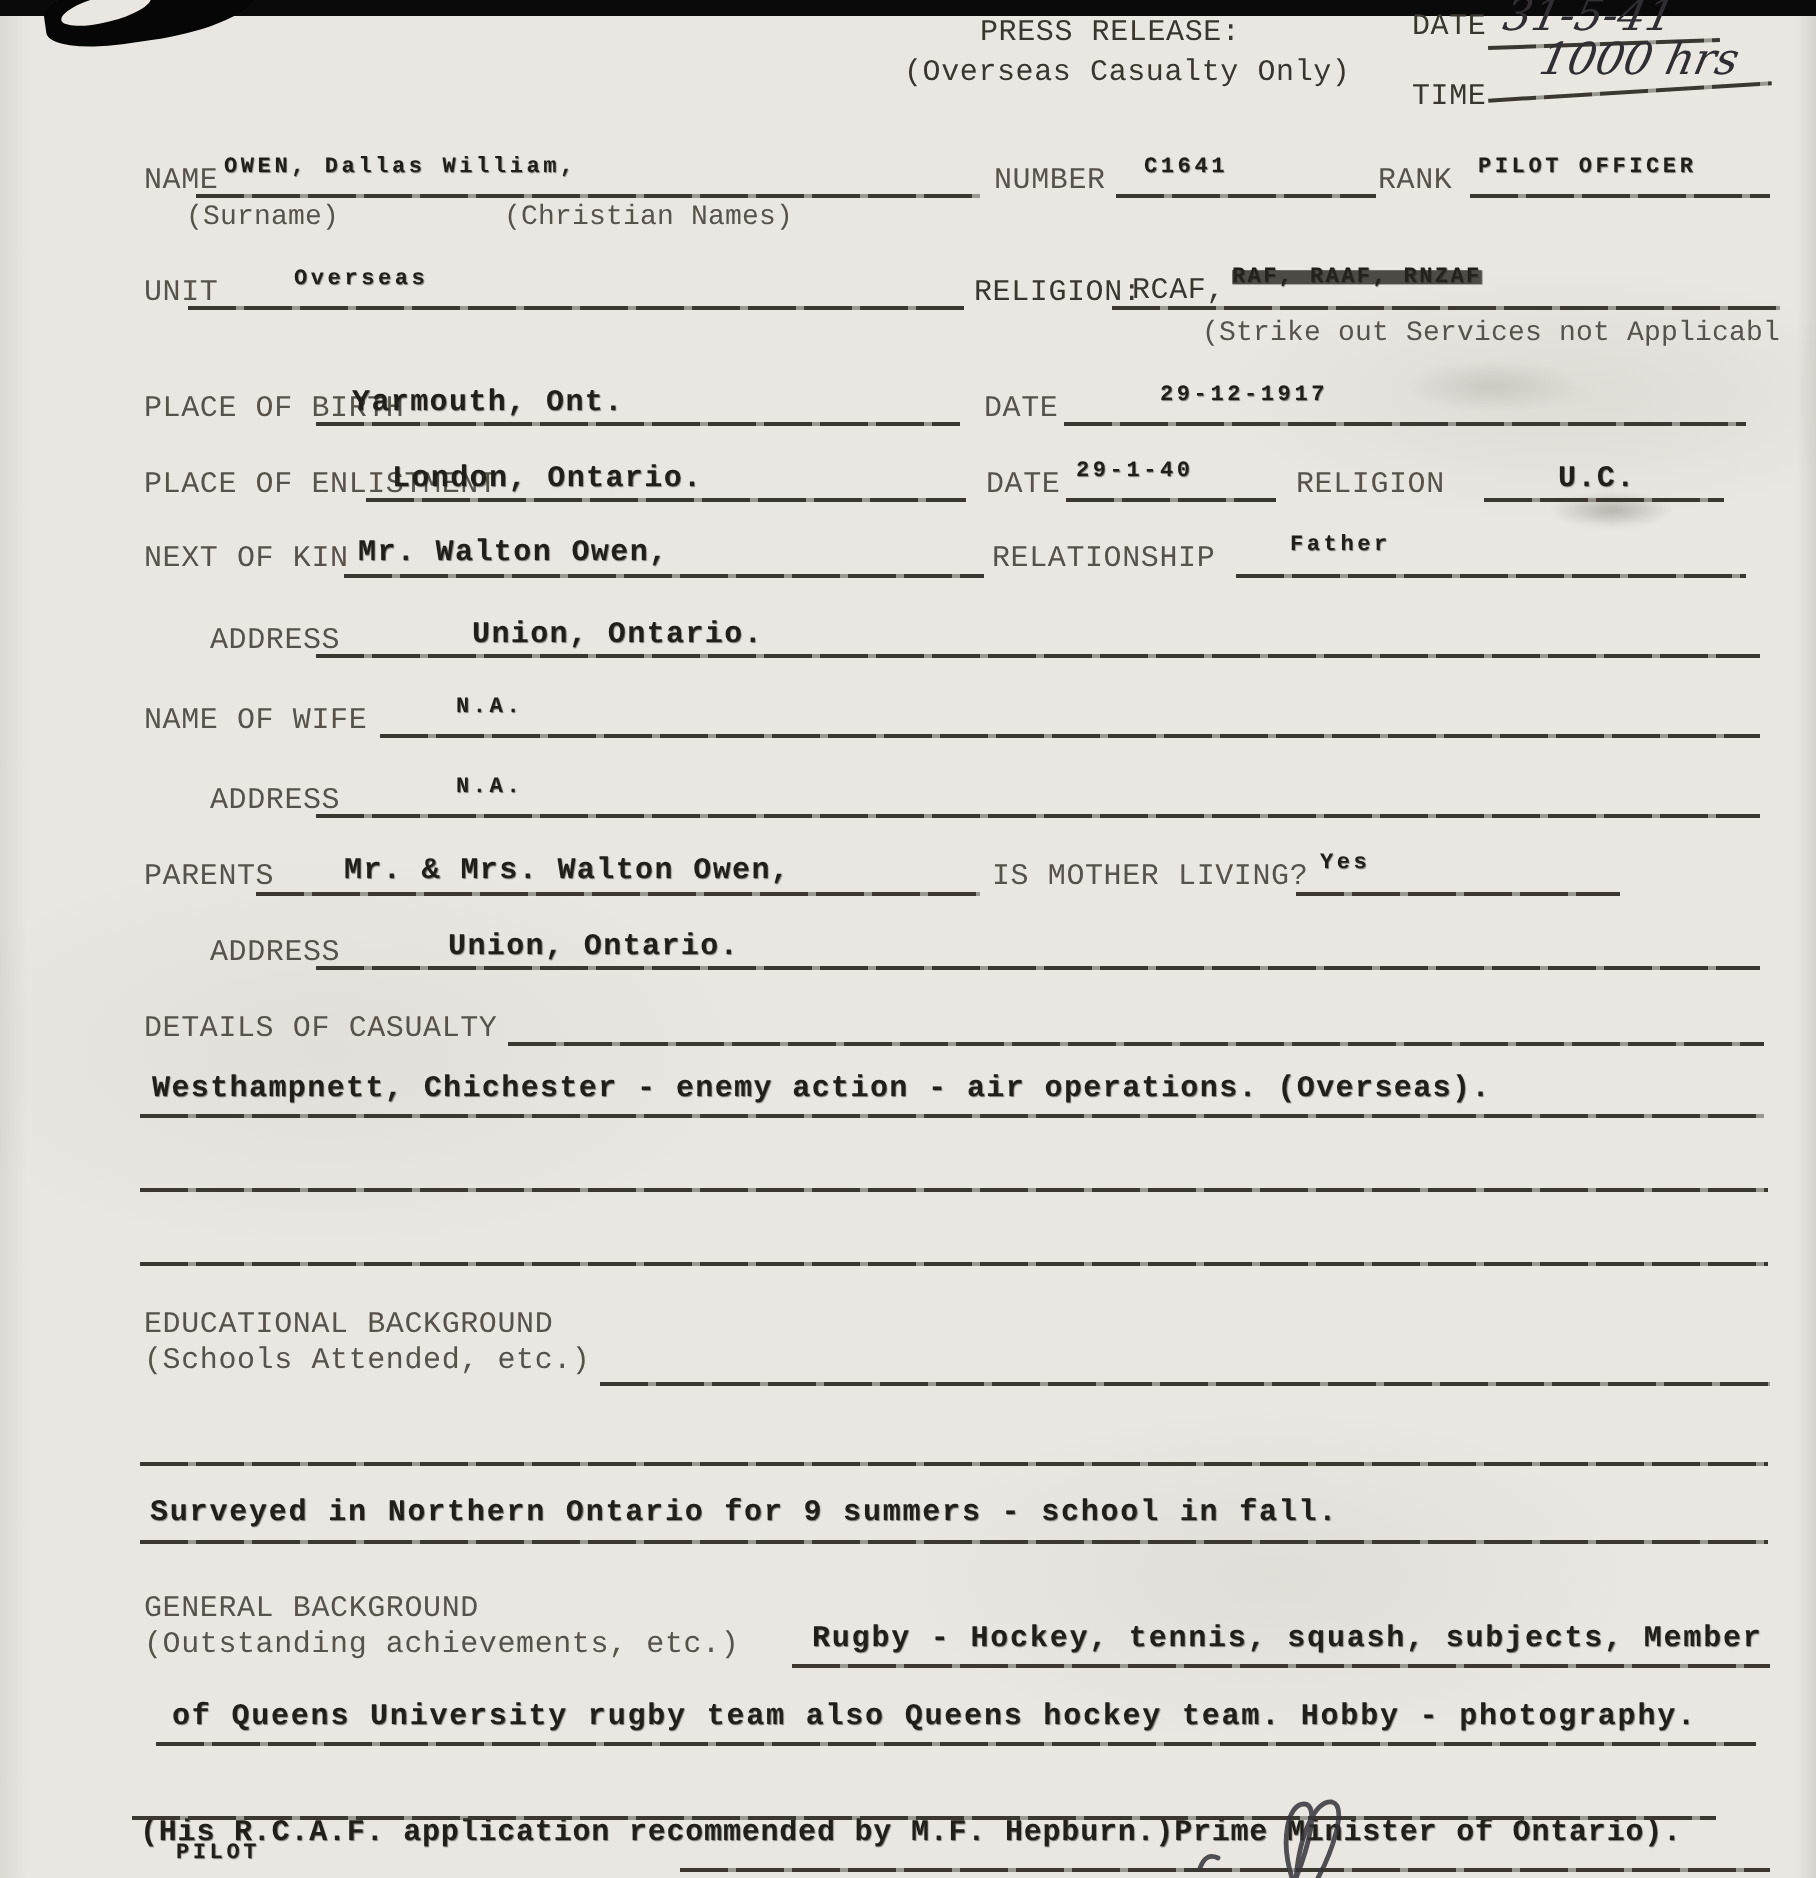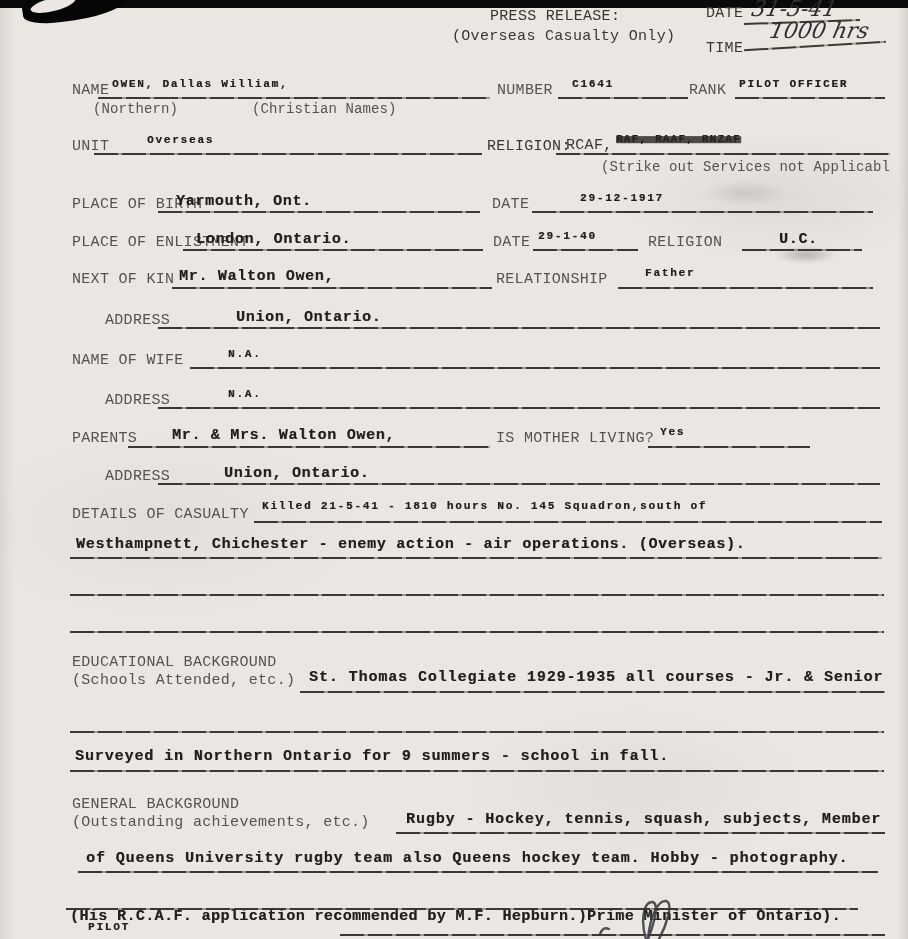--- a/index.html
+++ b/index.html
@@ -59,21 +59,21 @@
 
   <span class="t lbl" style="left:72px;top:82px">NAME</span>
   <span class="t val" style="left:112px;top:78px">OWEN, Dallas William,</span>
   <div class="rule" style="left:98px;top:97px;width:392px"></div>
   <span class="t lbl" style="left:497px;top:82px">NUMBER</span>
   <span class="t val" style="left:572px;top:78px">C1641</span>
   <div class="rule" style="left:558px;top:97px;width:130px"></div>
   <span class="t lbl" style="left:689px;top:82px">RANK</span>
   <span class="t val" style="left:739px;top:78px">PILOT OFFICER</span>
   <div class="rule" style="left:735px;top:97px;width:150px"></div>
-  <span class="t cap" style="left:93px;top:101px">(Northern)</span>
+  <span class="t cap" style="left:93px;top:101px">(Surname)</span>
   <span class="t cap" style="left:252px;top:101px">(Christian Names)</span>
 
   <span class="t lbl" style="left:72px;top:138px">UNIT</span>
   <span class="t val" style="left:147px;top:134px">Overseas</span>
   <div class="rule" style="left:94px;top:153px;width:388px"></div>
   <span class="t dk" style="left:487px;top:138px">RELIGION:</span>
   <span class="t dk" style="left:566px;top:137px">RCAF,</span>
   <span class="t val struck" style="left:616px;top:133px">RAF, RAAF, RNZAF</span>
   <div class="rule" style="left:556px;top:153px;width:334px"></div>
   <span class="t cap" style="left:601px;top:159px">(Strike out Services not Applicabl</span>
@@ -119,30 +119,28 @@
   <div class="rule" style="left:128px;top:446px;width:362px"></div>
   <span class="t lbl" style="left:496px;top:430px">IS MOTHER LIVING?</span>
   <span class="t val" style="left:660px;top:426px">Yes</span>
   <div class="rule" style="left:648px;top:446px;width:162px"></div>
 
   <span class="t lbl" style="left:105px;top:468px">ADDRESS</span>
   <span class="t val tight" style="left:224px;top:465px">Union, Ontario.</span>
   <div class="rule" style="left:158px;top:483px;width:722px"></div>
 
   <span class="t lbl" style="left:72px;top:506px">DETAILS OF CASUALTY</span>
-  <span class="t val" style="left:262px;top:500px">Killed 21-5-41 - 1810 hours No. 145 Squadron,south of</span>
   <div class="rule" style="left:254px;top:521px;width:628px"></div>
   <span class="t val tight" style="left:76px;top:536px">Westhampnett, Chichester - enemy action - air operations. (Overseas).</span>
   <div class="rule" style="left:70px;top:557px;width:812px"></div>
   <div class="rule" style="left:70px;top:594px;width:814px"></div>
   <div class="rule" style="left:70px;top:631px;width:814px"></div>
 
   <span class="t lbl" style="left:72px;top:654px">EDUCATIONAL BACKGROUND</span>
   <span class="t lbl" style="left:72px;top:672px">(Schools Attended, etc.)</span>
-  <span class="t val long" style="left:309px;top:669px">St. Thomas Collegiate 1929-1935 all courses - Jr. &amp; Senior</span>
   <div class="rule" style="left:300px;top:691px;width:585px"></div>
   <div class="rule" style="left:70px;top:731px;width:814px"></div>
   <span class="t val long" style="left:75px;top:748px">Surveyed in Northern Ontario for 9 summers - school in fall.</span>
   <div class="rule" style="left:70px;top:770px;width:814px"></div>
 
   <span class="t lbl" style="left:72px;top:796px">GENERAL BACKGROUND</span>
   <span class="t lbl" style="left:72px;top:814px">(Outstanding achievements, etc.)</span>
   <span class="t val long" style="left:406px;top:811px">Rugby - Hockey, tennis, squash, subjects, Member</span>
   <div class="rule" style="left:396px;top:832px;width:489px"></div>
   <span class="t val long" style="left:86px;top:850px">of Queens University rugby team also Queens hockey team. Hobby - photography.</span>

